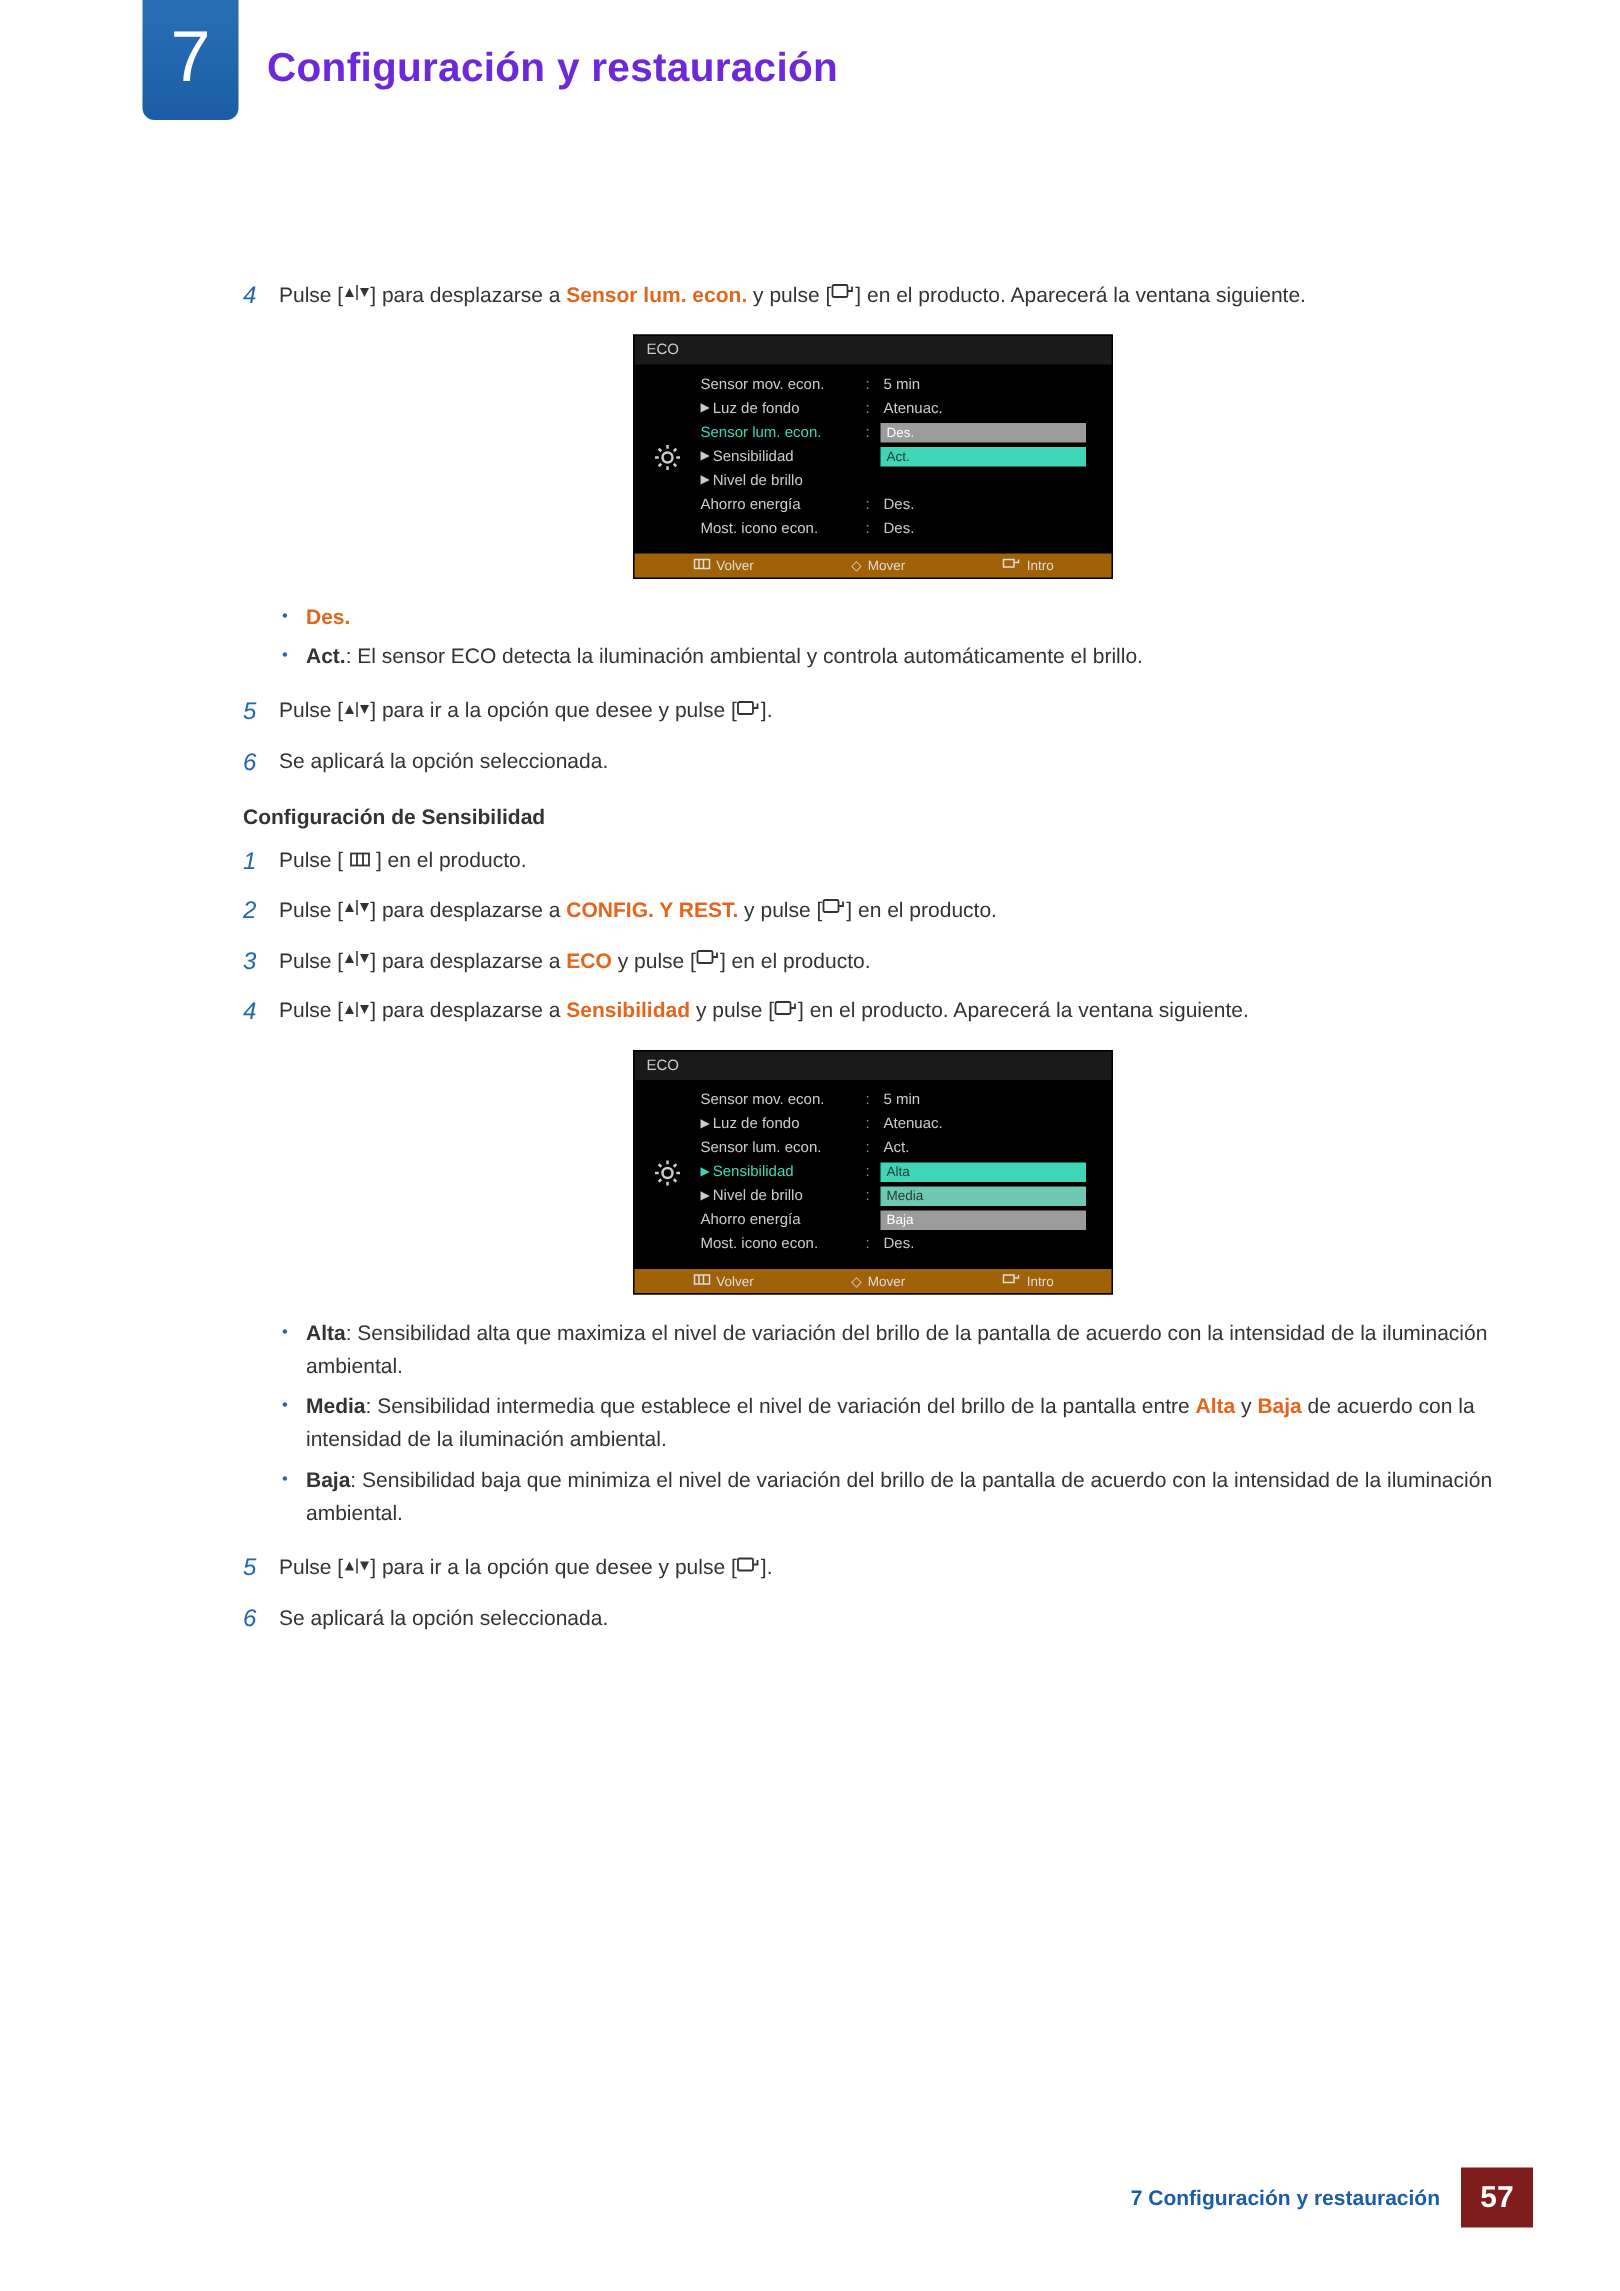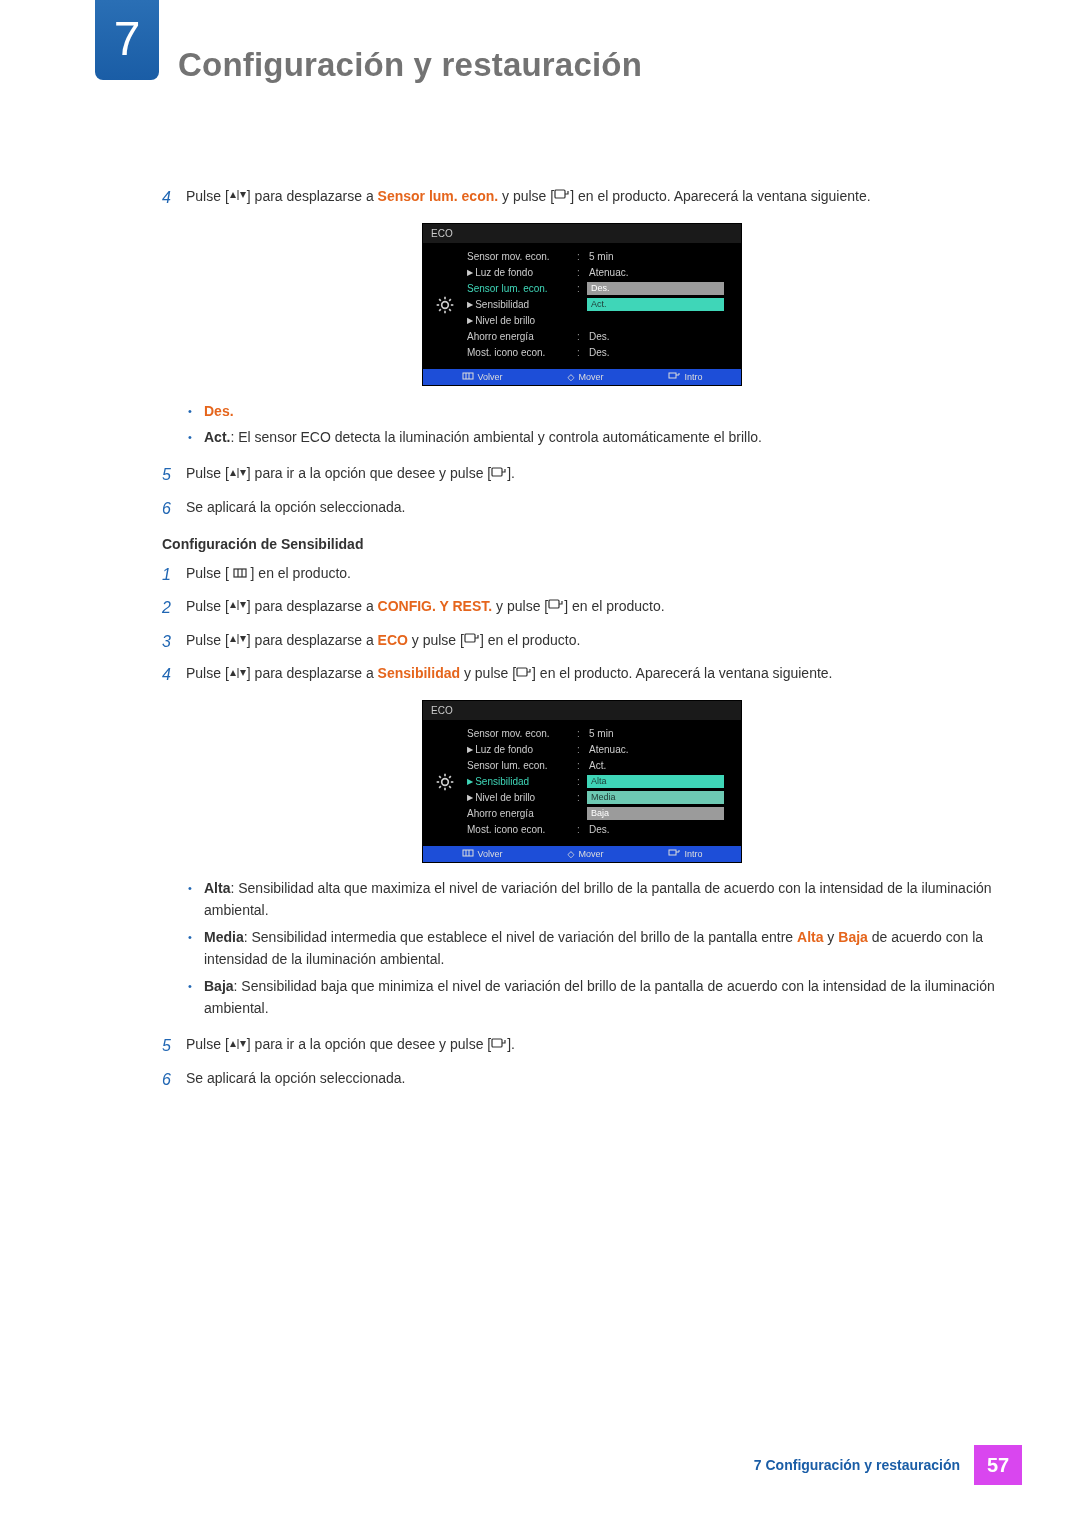--- a/index.html
+++ b/index.html
@@ -26,25 +26,25 @@
     background: linear-gradient(180deg,#2a6fb5 0%, #1a5da6 100%);
     border-radius: 0 0 8px 8px;
     color: #fff;
     font-size: 48px;
     font-weight: 300;
     text-align: center;
     line-height: 78px;
   }
   .chapter-title {
     position: absolute;
-    top: 46px;
+    top: 30px;
     left: 178px;
-    font-size: 33px;
+    font-size: 27px;
     font-weight: bold;
-    color: #737373;
+    color: #6d28d9;
     letter-spacing: 0.2px;
   }
   .content {
     position: absolute;
     top: 185px;
     left: 162px;
     width: 840px;
   }
   .step {
     display: flex;
@@ -112,21 +112,21 @@
     font-size:9px;
   }
   .osd-optbox.sel {
     background: #3fd6b8;
     color: #1e3a34;
   }
   .osd-foot {
     display: flex;
     justify-content: space-around;
     align-items: center;
-    background: #1d4ed8;
+    background: #a16207;
     padding: 3px 6px;
     font-size: 9px;
     color: #ddd;
   }
   .osd-foot .fitem { display:flex; align-items:center; gap:4px;}
   .bullet-list { margin: 6px 0 14px 26px; }
   .bullet {
     display: flex;
     line-height: 1.6;
     margin-bottom: 4px;
@@ -150,21 +150,21 @@
     display: flex;
     align-items: center;
     gap: 14px;
   }
   .footer-text {
     color: #1a5da6;
     font-weight: bold;
     font-size: 14px;
   }
   .footer-pgbox {
-    background: #d946ef;
+    background: #7f1d1d;
     color: #fff;
     font-weight: bold;
     font-size: 20px;
     width: 48px;
     height: 40px;
     display: flex;
     align-items: center;
     justify-content: center;
   }
   .tri::before{ content:"▶"; font-size:8px; margin-right:2px; position:relative; top:-1px;}

